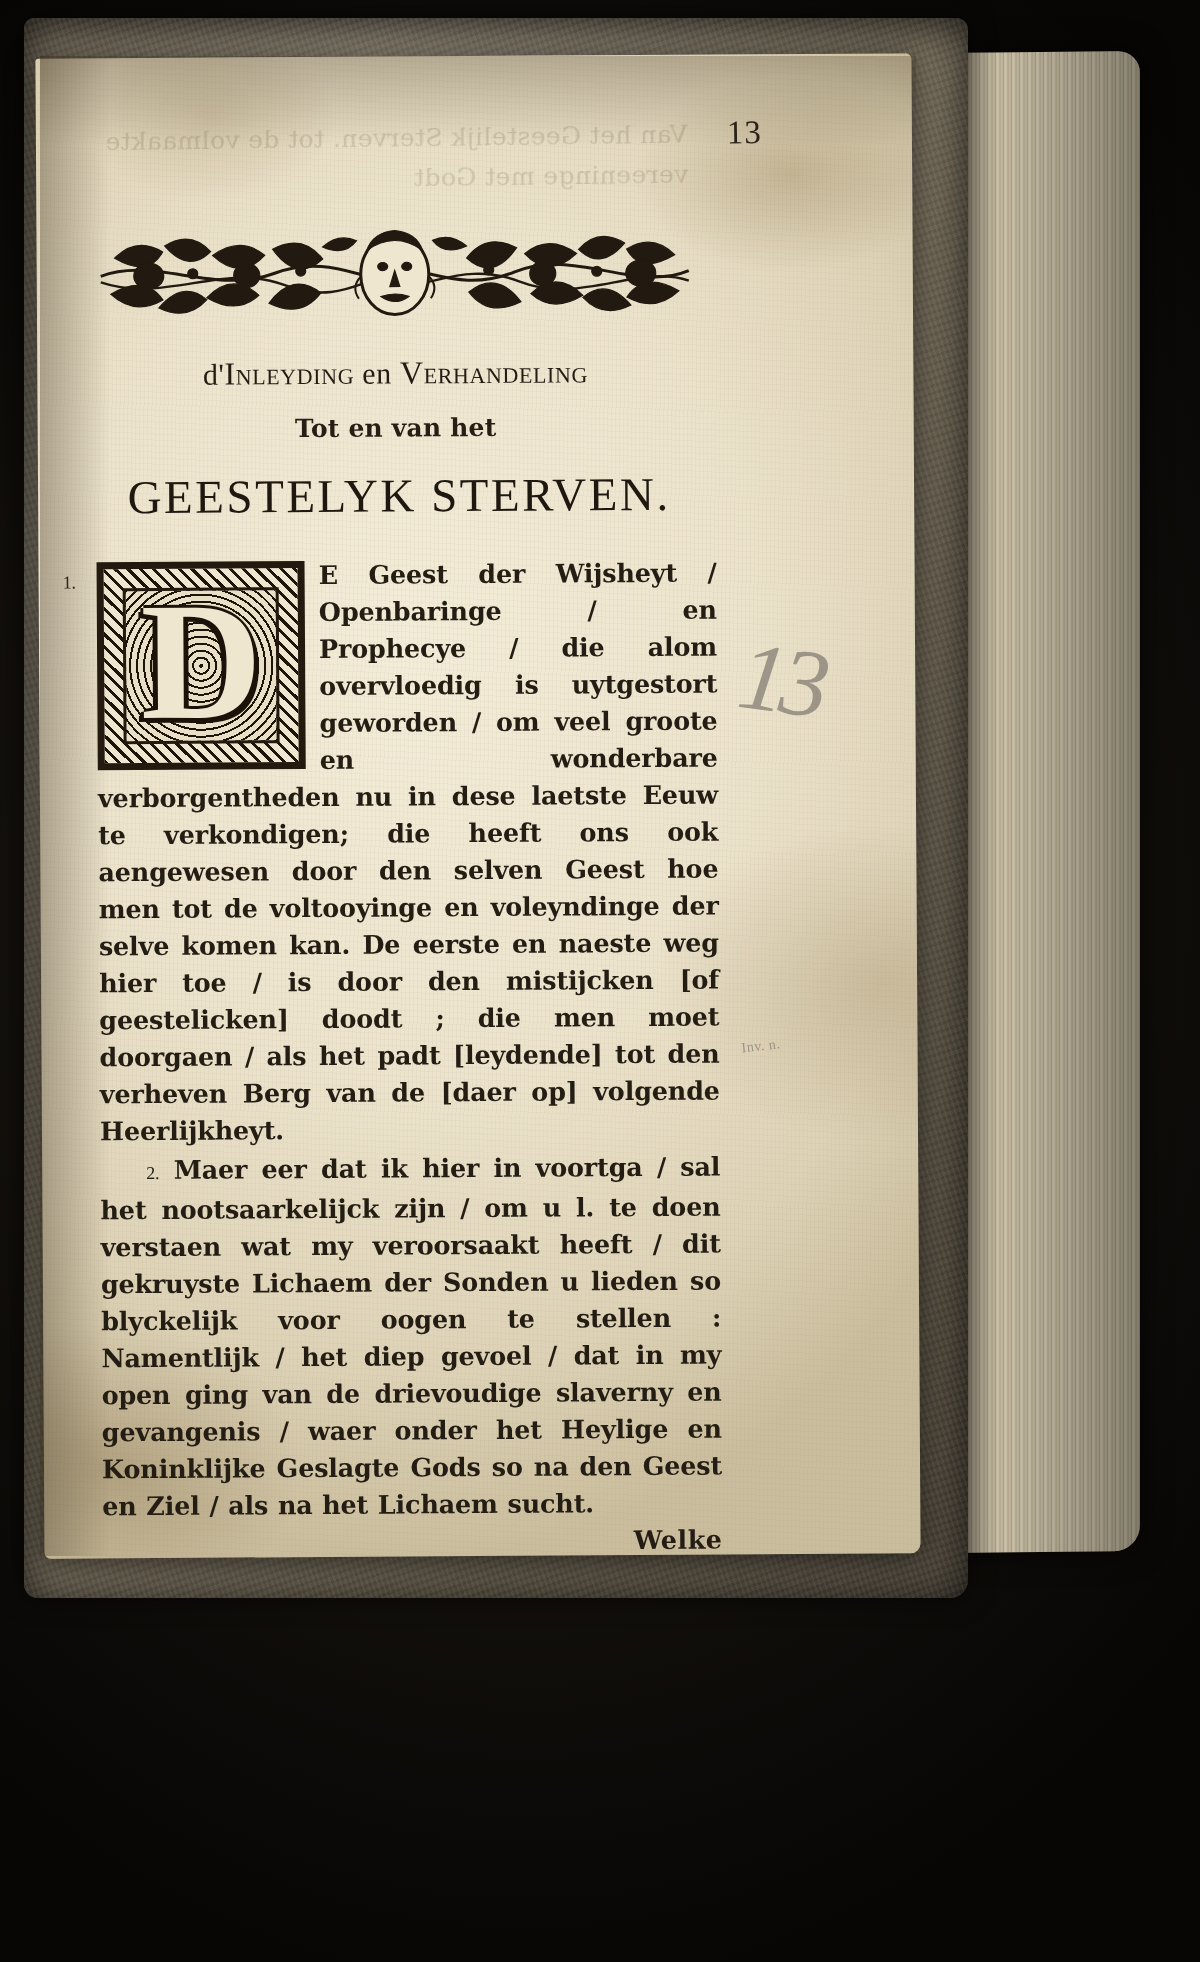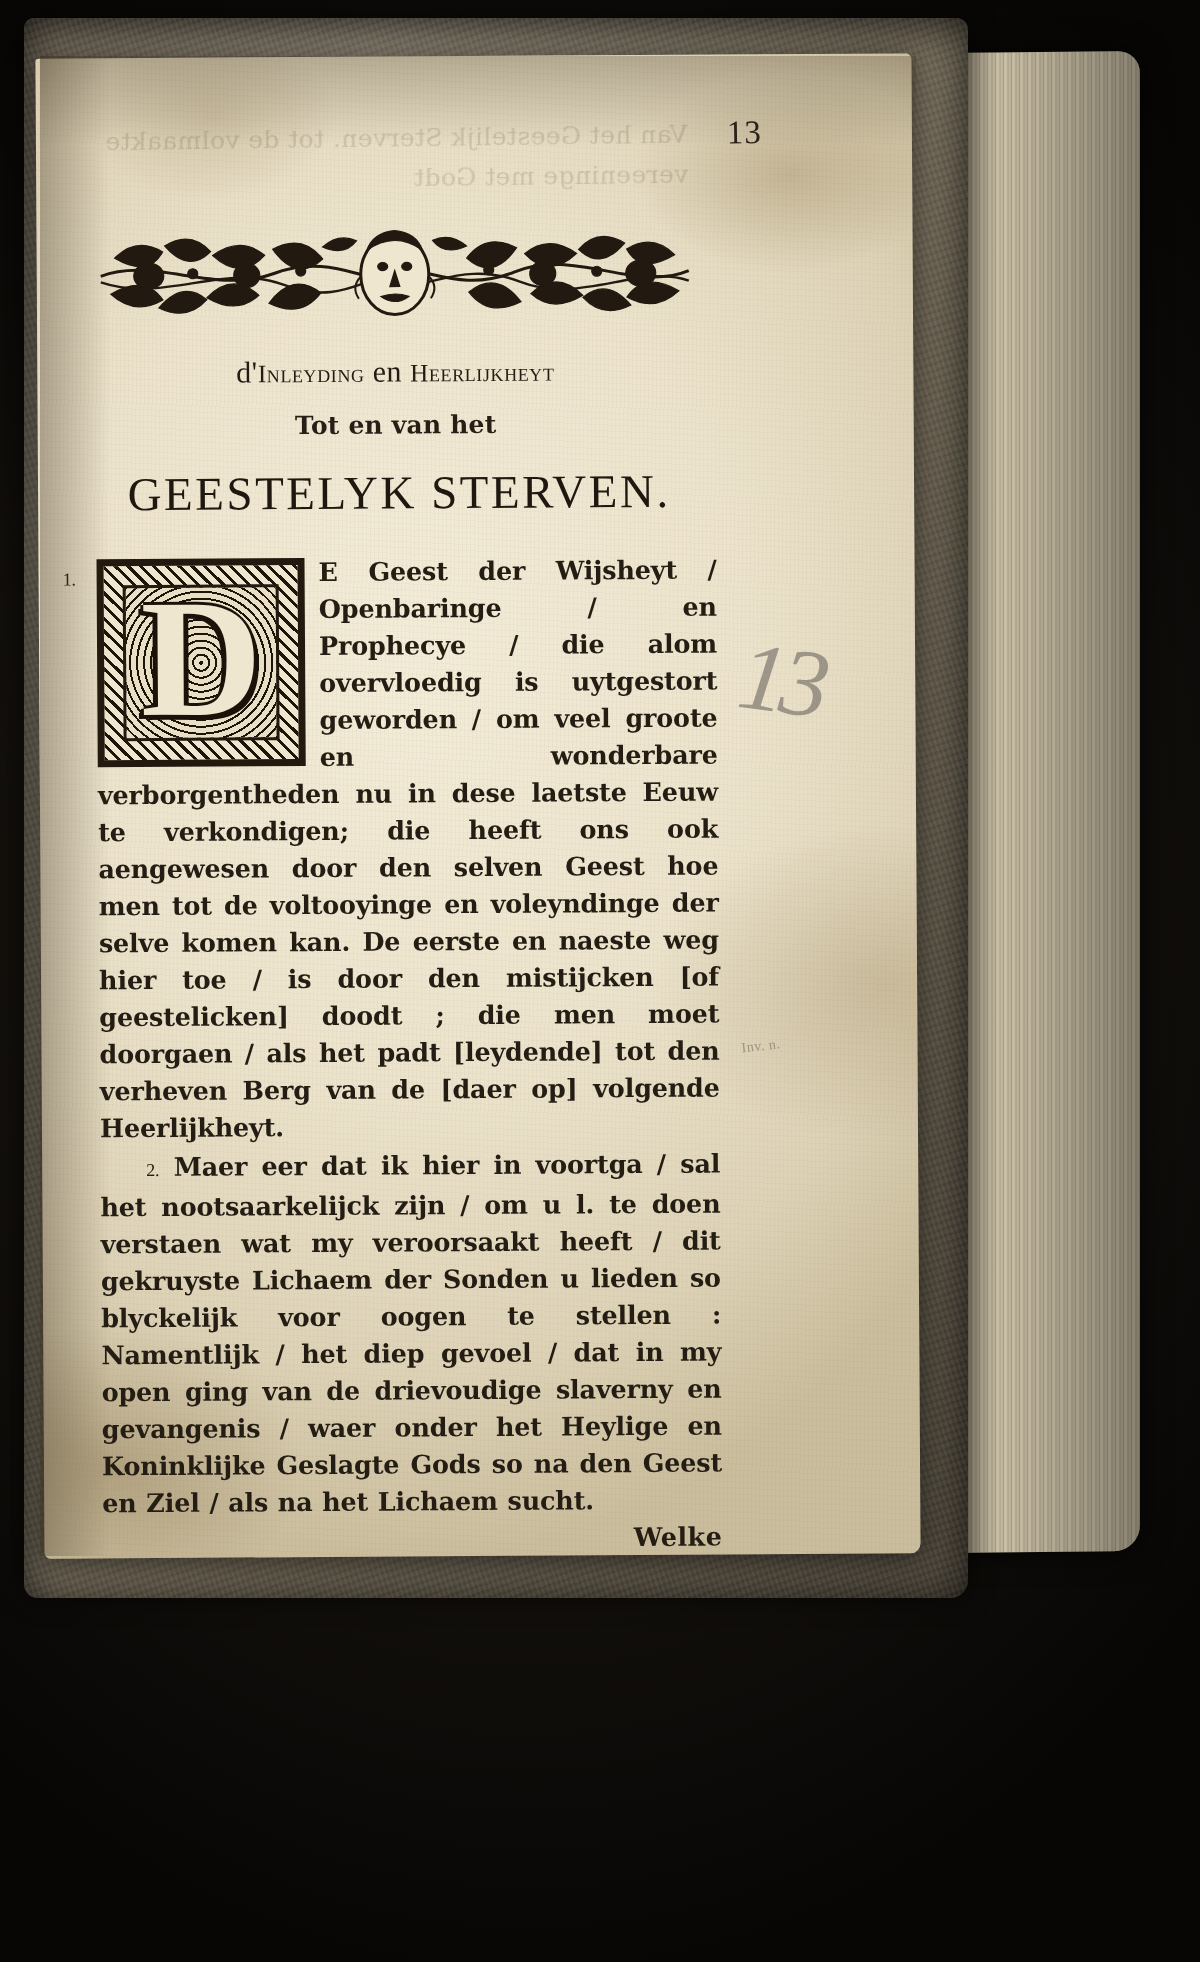--- a/index.html
+++ b/index.html
@@ -160,21 +160,21 @@
   
   .head-line1 {
     margin-top: 26px;
     text-align: center;
     width: 600px;
     font-family: "Liberation Serif", serif;
     font-size: 30px;
     color: #241c14;
     letter-spacing: 0.6px;
   }
-  .head-line1 .sc { font-size: 25px; text-align: center; }
+  .head-line1 .sc { font-size: 32px; text-align: center; }
   .head-line2 {
     margin-top: 22px;
     text-align: center;
     width: 600px;
     font-family: "DejaVu Serif", serif;
     font-weight: bold;
     font-size: 25px;
     color: #271f16;
     letter-spacing: 0.2px;
   }
@@ -389,21 +389,21 @@
 
             <circle cx="98" cy="52" r="5"></circle>
             <circle cx="206" cy="50" r="5"></circle>
             <circle cx="394" cy="50" r="5"></circle>
             <circle cx="502" cy="52" r="5"></circle>
           </g>
         </svg>
       </div>
 
       <div class="head-line1">
-        <span>d'</span><span class="sc" style="font-variant: small-caps;">Inleyding</span><span> en </span><span class="sc" style="font-variant: small-caps;">Heerlijkheyt</span>
+        <span>d'</span><span class="sc" style="font-variant: small-caps;">Inleyding</span><span> en </span><span class="sc" style="font-variant: small-caps;">Verhandeling</span>
       </div>
 
       <div class="head-line2">Tot en van het</div>
 
       <div class="head-title">GEESTELYK STERVEN.</div>
 
       <div class="body">
 
         <span class="para-num">1.</span>
 

